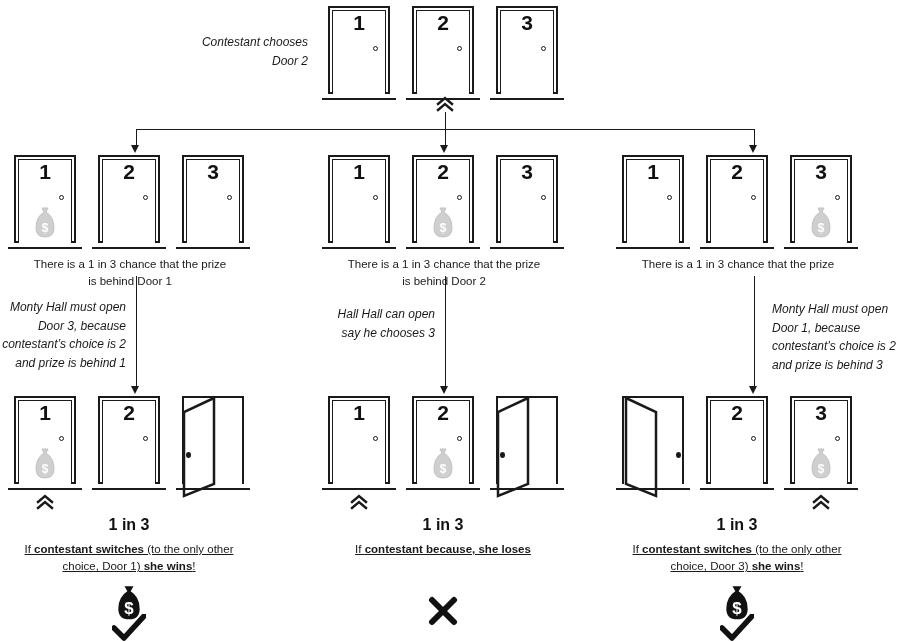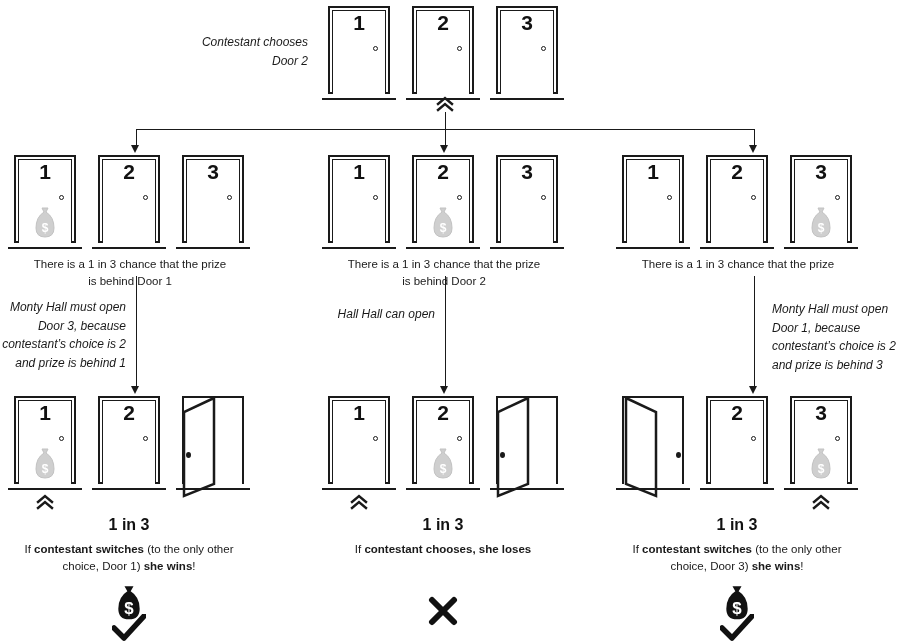--- a/index.html
+++ b/index.html
@@ -119,20 +119,21 @@
     font-size: 16px;
     font-weight: bold;
     color: #111;
   }
   .result {
     position: absolute;
     text-align: center;
     font-size: 11.5px;
     line-height: 1.5;
     color: #1a1a1a;
+    text-decoration: underline;
   }
   .result b { font-weight: bold; }
 
   
   .vline {
     position: absolute;
     width: 0;
     border-left: 1.3px solid #1a1a1a;
   }
   .hline {
@@ -309,20 +310,21 @@
       <div class="note right" style="top: 298px; width: 146px; left: -20px;">
         <div>Monty Hall must open</div>
         <div>Door 3, because</div>
         <div>contestant’s choice is 2</div>
         <div>and prize is behind 1</div>
       </div>
       <div class="vline" style="left: 445px; top: 276px; height: 112px;"></div>
       <div class="arrowhead" style="left: 440px; top: 386px;"></div>
       <div class="note right" style="top: 305px; width: 146px; left: 289px;">
         <div>Hall Hall can open</div>
+        <div>say he chooses 3</div>
       </div>
       <div class="vline" style="left: 754px; top: 276px; height: 112px;"></div>
       <div class="arrowhead" style="left: 749px; top: 386px;"></div>
       <div class="note left" style="top: 300px; width: 146px; left: 772px;">
         <div>Monty Hall must open</div>
         <div>Door 1, because</div>
         <div>contestant’s choice is 2</div>
         <div>and prize is behind 3</div>
       </div>
     </div>
@@ -450,21 +452,21 @@
           <text x="13" y="26" font-family="Liberation Sans, sans-serif" font-size="15" font-weight="bold" fill="#ffffff" text-anchor="middle">$</text>
         </svg>
       </div>
       <div class="icon-abs" style="left: 112px; top: 614px;">
         <svg viewBox="0 0 34 28" width="34" height="28">
           <path d="M2 14 L12 24 L32 2" fill="none" stroke="#111111" stroke-width="5.5" stroke-linecap="round" stroke-linejoin="round"></path>
         </svg>
       </div>
       <div class="odds" style="left: 353px; top: 516px; width: 180px;">1 in 3</div>
       <div class="result" style="left: 318px; top: 541px; width: 250px;">
-        <div><span>If </span><b>contestant chooses, she loses</b></div>
+        <div><span>If </span><b>contestant because, she loses</b></div>
       </div>
       <div class="icon-abs" style="left: 428px; top: 596px;">
         <svg viewBox="0 0 30 30" width="30" height="30">
           <path d="M4 4 L26 26 M26 4 L4 26" stroke="#111111" stroke-width="6" stroke-linecap="round"></path>
         </svg>
       </div>
       <div class="odds" style="left: 647px; top: 516px; width: 180px;">1 in 3</div>
       <div class="result" style="left: 612px; top: 541px; width: 250px;">
         <div><span>If </span><b>contestant switches</b><span> (to the only other</span></div>
         <div><span>choice, Door 3) </span><b>she wins</b><span>!</span></div>

